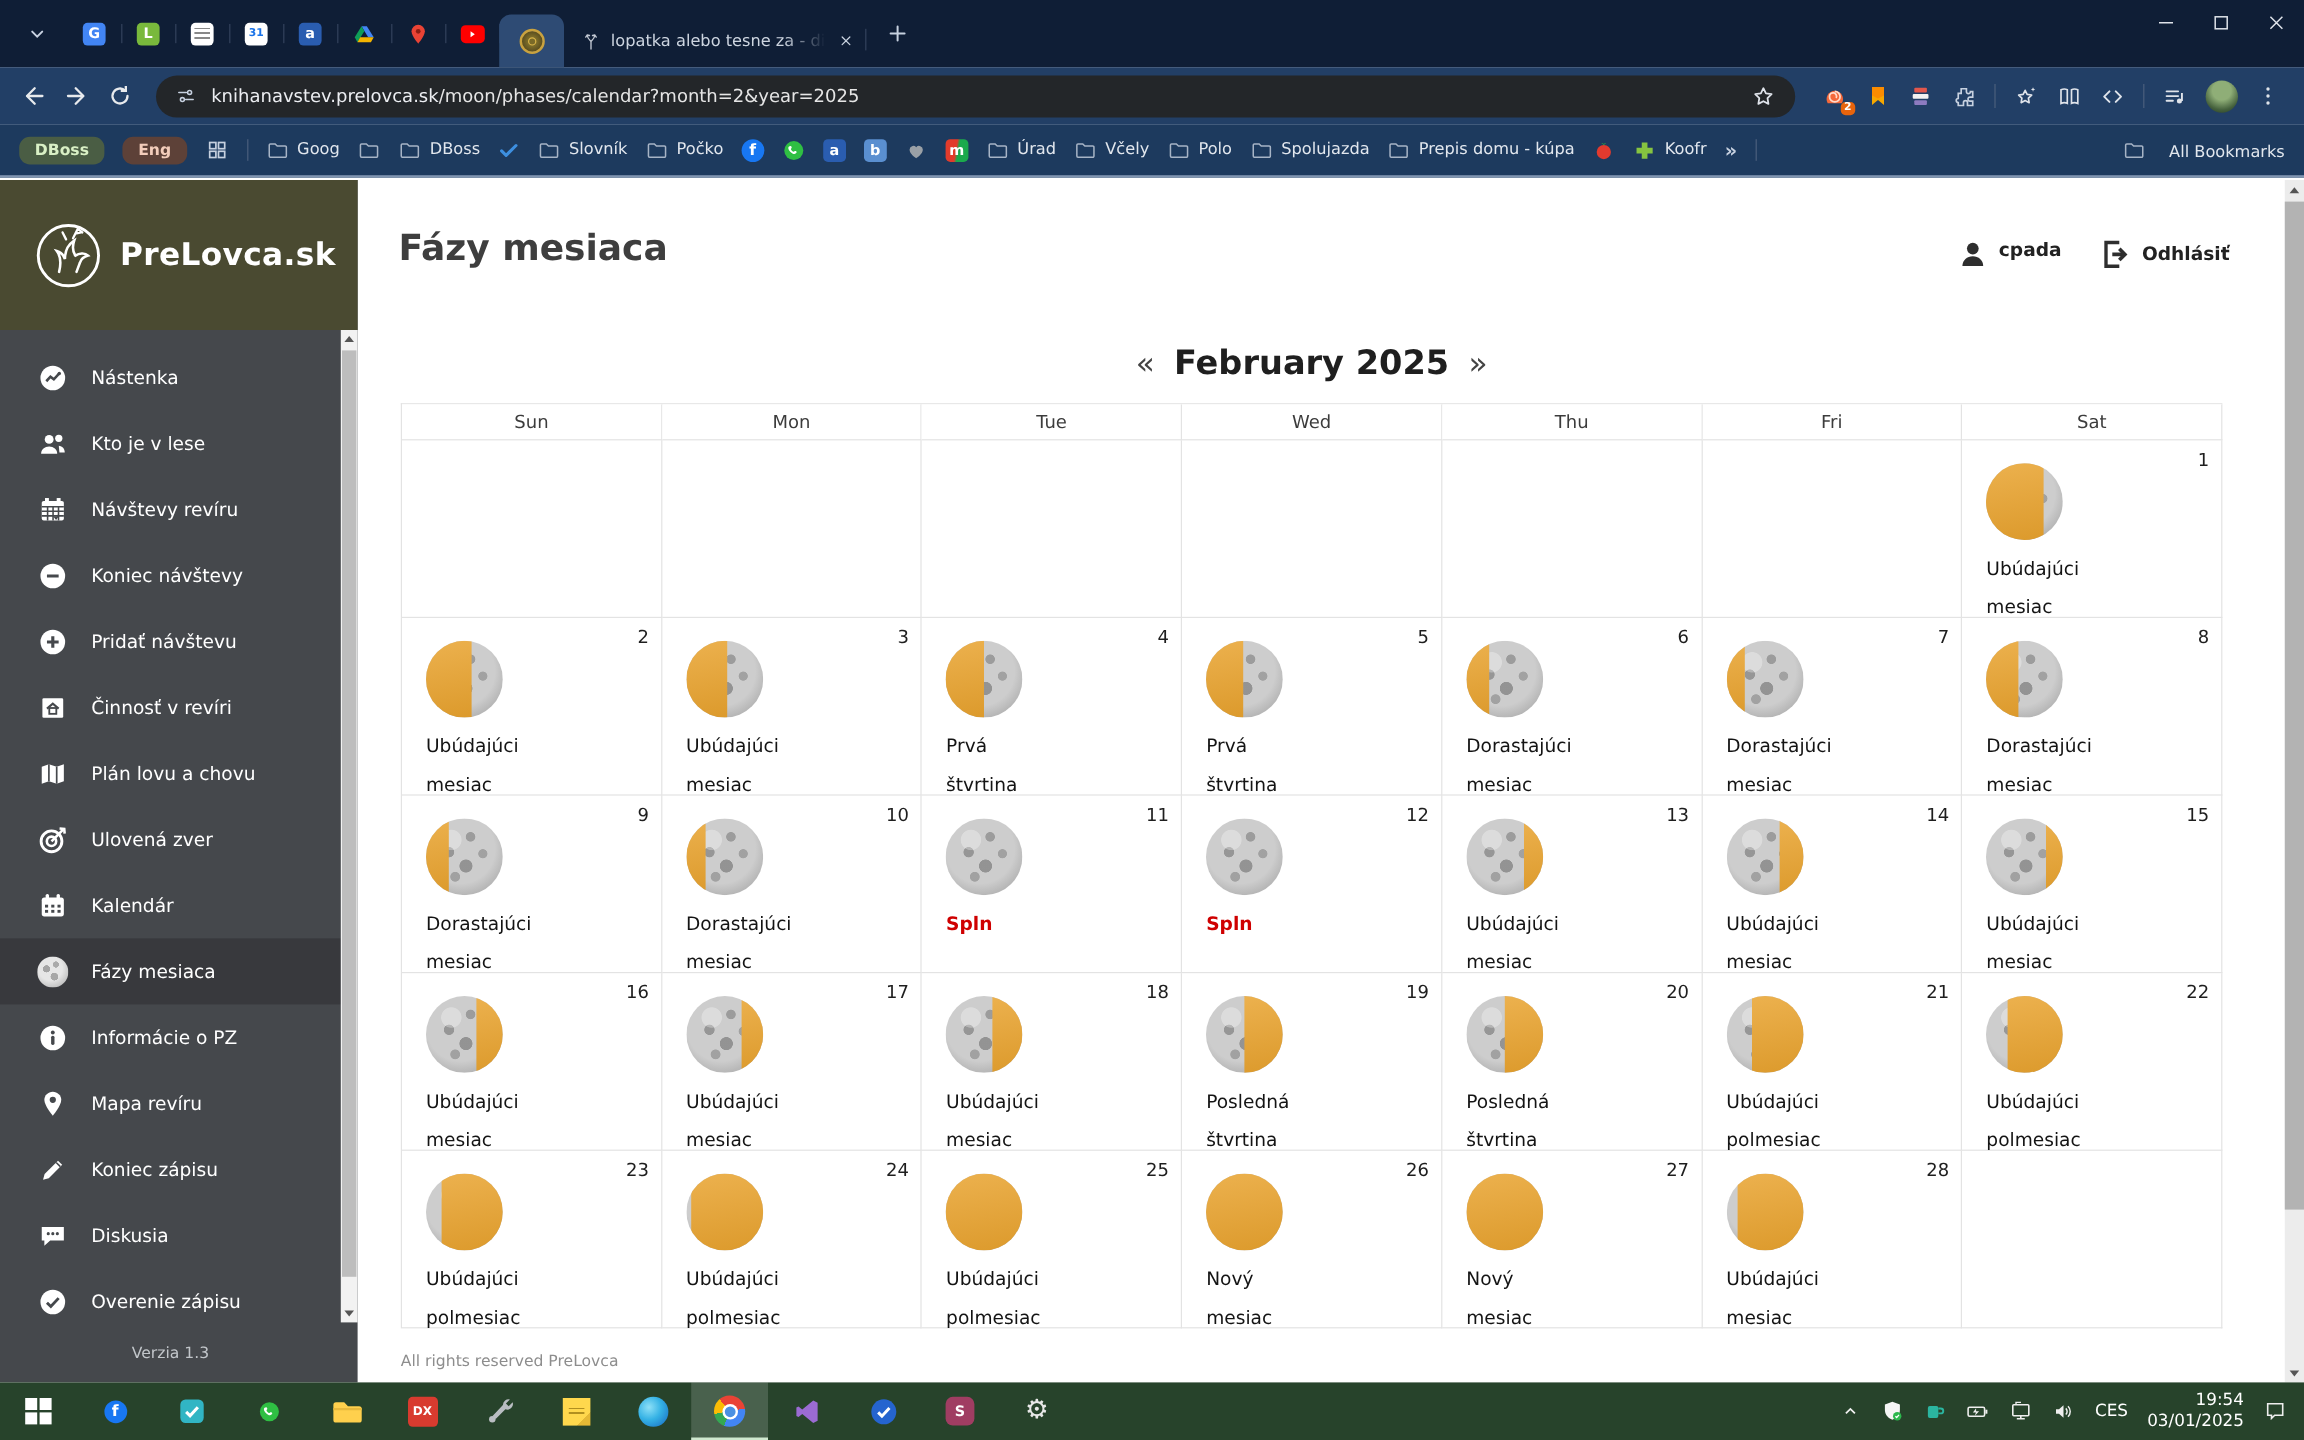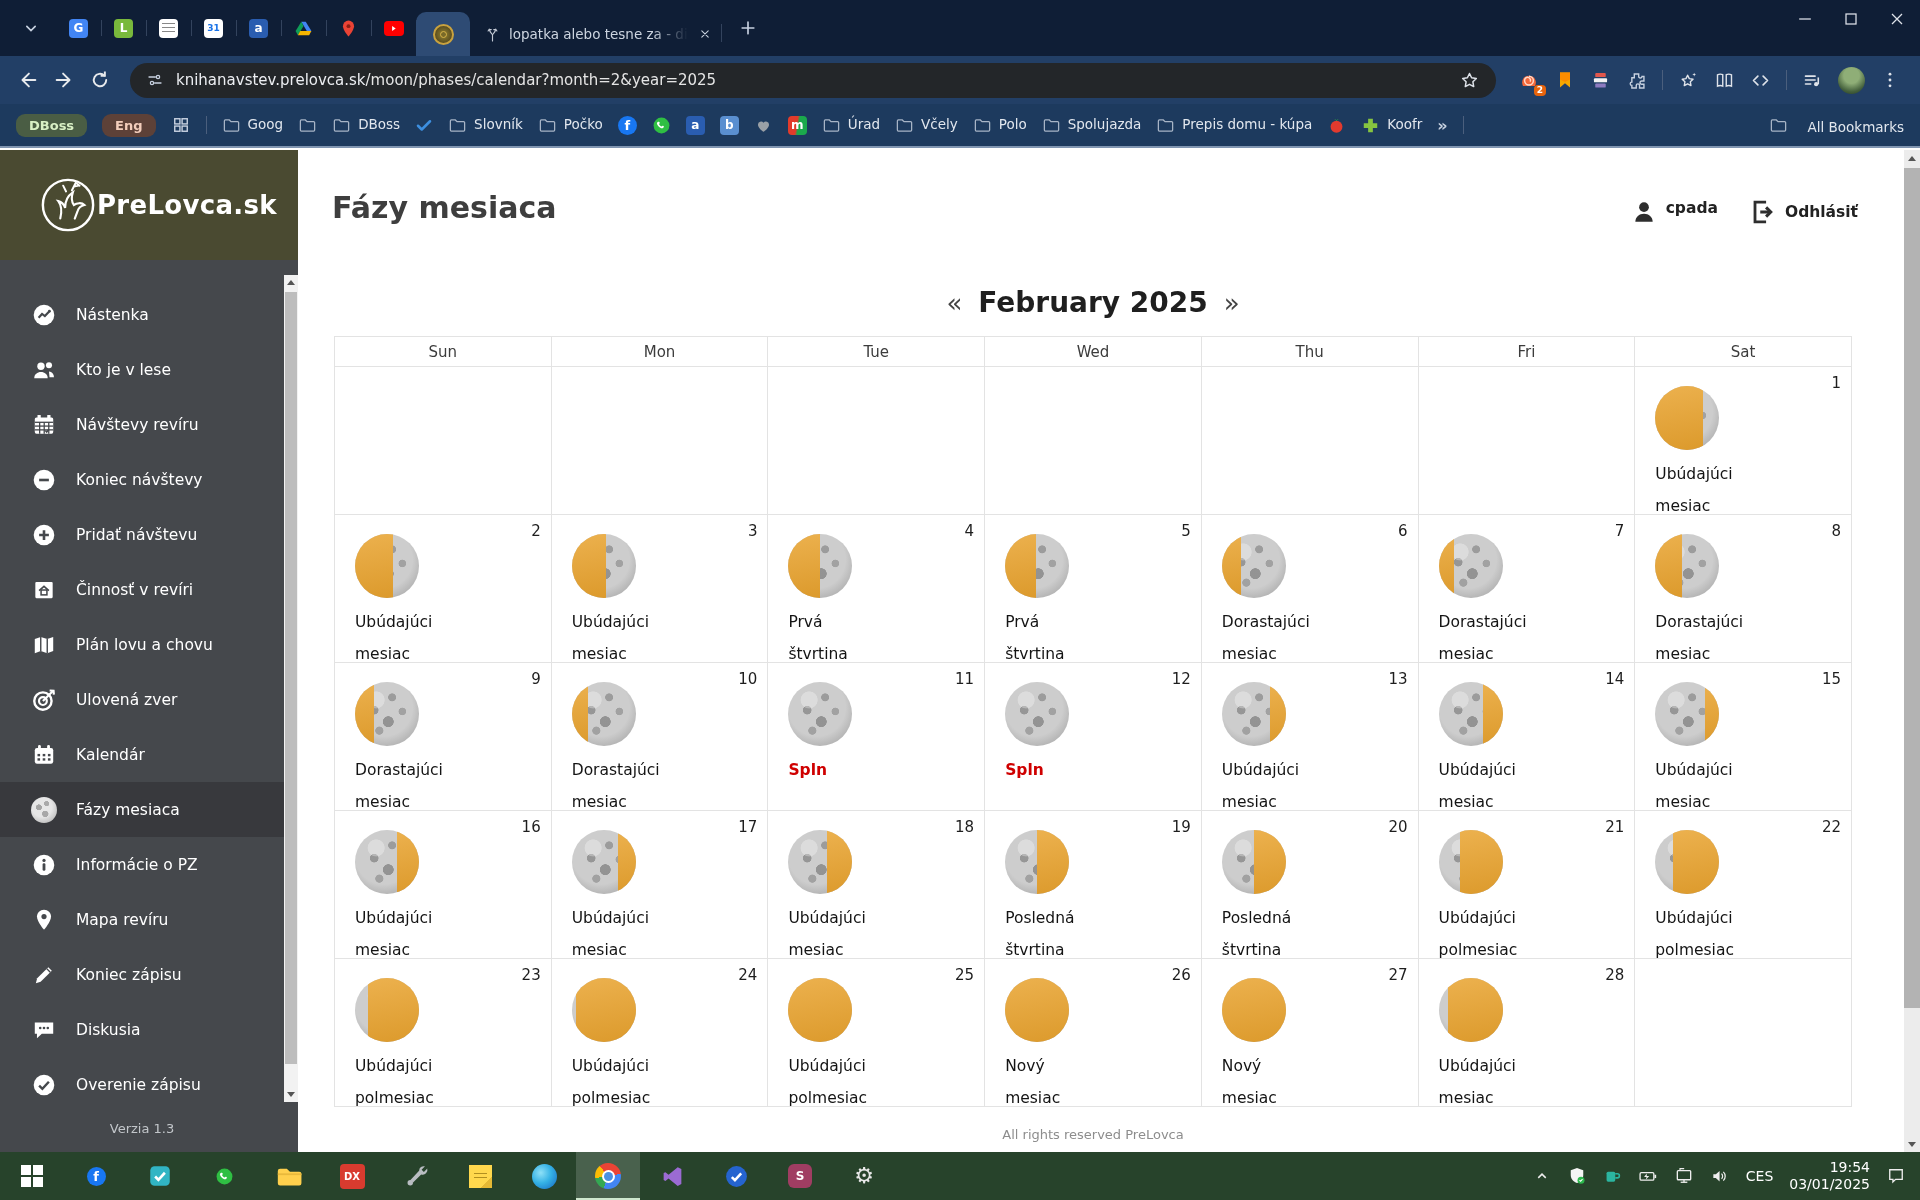--- a/index.html
+++ b/index.html
@@ -30,21 +30,21 @@
   .toolsep{width:1px;height:20px;background:#4b5f7d}
   .avatar{width:27px;height:27px;border-radius:50%;background:radial-gradient(circle at 50% 32%,#8fae77 0 34%,#44603c 70%,#20351f)}
   .bookmarksbar{position:absolute;left:0;top:104px;width:1920px;height:44px;background:#1d3a5e;display:flex;align-items:center;padding:0 16px;gap:15px;font-size:13.5px;color:#e2e7ee;border-bottom:2px solid #8095b1}
   .bm{display:flex;gap:7px;white-space:nowrap;flex:0 0 auto}
   .pill{padding:4px 13px;border-radius:9px;font-weight:bold;font-size:13px}
   .bmsep{width:1px;height:18px;background:#4b5f7d;flex:0 0 auto}
   .allbm{margin-left:auto;display:flex;align-items:flex-end;gap:20px;flex:0 0 auto}
   
   .page{position:absolute;left:0;top:150px;width:1920px;height:1002px;background:#fff}
   .sidebar{position:absolute;left:0;top:0;width:298px;height:100%;background:#45484c}
-  .brand{height:110px;background:#4a4a31;display:flex;align-items:center;padding-left:39px;}
+  .brand{height:125px;background:#4a4a31;display:flex;align-items:center;padding-left:28px;gap:14px}
   .brand-name{color:#fff;font-size:26px;font-weight:bold;letter-spacing:.3px}
   .menu{position:absolute;top:125px;left:0;width:284px;height:827px;overflow:hidden;padding-top:12px}
   .mitem{height:55px;display:flex;align-items:center;padding-left:30px;gap:18px;color:#fff;font-size:15.5px}
   .mitem.active{background:#38393d}
   .micon{width:28px;display:flex;justify-content:center;flex:0 0 auto}
   .version{position:absolute;bottom:16px;left:0;width:284px;text-align:center;color:#c2c6ca;font-size:13px}
   .moonicon{width:26px;height:26px;border-radius:50%;background:
     radial-gradient(circle at 30% 40%, rgba(110,110,110,.55) 0 12%, transparent 13%),
     radial-gradient(circle at 60% 26%, rgba(110,110,110,.5) 0 10%, transparent 11%),
     radial-gradient(circle at 55% 65%, rgba(105,105,105,.5) 0 14%, transparent 15%),
@@ -71,21 +71,21 @@
     radial-gradient(circle at 30% 44%, rgba(96,96,96,.5) 0 7%, transparent 8%),
     radial-gradient(circle at 58% 24%, rgba(96,96,96,.45) 0 6%, transparent 7%),
     radial-gradient(circle at 52% 62%, rgba(90,90,90,.5) 0 10%, transparent 11%),
     radial-gradient(circle at 74% 46%, rgba(96,96,96,.4) 0 6%, transparent 7%),
     radial-gradient(circle at 38% 76%, rgba(96,96,96,.4) 0 6%, transparent 7%),
     radial-gradient(circle at 45% 40%, #cdcdcd 0 55%, #a9a9a9 85%, #8f8f8f 100%)}
   .shade{position:absolute;top:0;bottom:0;background:linear-gradient(170deg,#ecb14e,#dc9a2c)}
   .plines{margin-top:8px}
   .pline{font-size:15.5px;color:#141414;line-height:32px}
   .pline.red{color:#cf0000;font-weight:bold}
-  .copyright{margin-top:20px;text-align:center;color:#8d8d8d;font-size:13px}
+  .copyright{margin-top:20px;text-align:left;color:#8d8d8d;font-size:13px}
   .main-scroll{position:absolute;right:0;top:0;width:16px;height:100%;background:#ececec}
   .ms-arrow{position:absolute;left:0;width:16px;height:16px;display:flex;align-items:center;justify-content:center}
   .ms-thumb{position:absolute;left:0;top:18px;width:16px;height:840px;background:#b3b3b3}
   
   .taskbar{position:absolute;left:0;top:1152px;width:1920px;height:48px;background:#27432b;display:flex;align-items:center}
   .tb-app{width:64px;height:48px;display:flex;align-items:center;justify-content:center;flex:0 0 auto}
   .tb-app.active{background:rgba(255,255,255,.16);box-shadow:inset 0 -2px 0 #cfe8cf}
   .tray{margin-left:auto;display:flex;align-items:center;padding-right:6px}
   .tray-item{padding:0 8px;color:#fff;display:flex;align-items:center;height:48px;font-size:14px}
   .clock{text-align:right;font-size:14px;color:#fff;line-height:17px;padding:0 8px}

